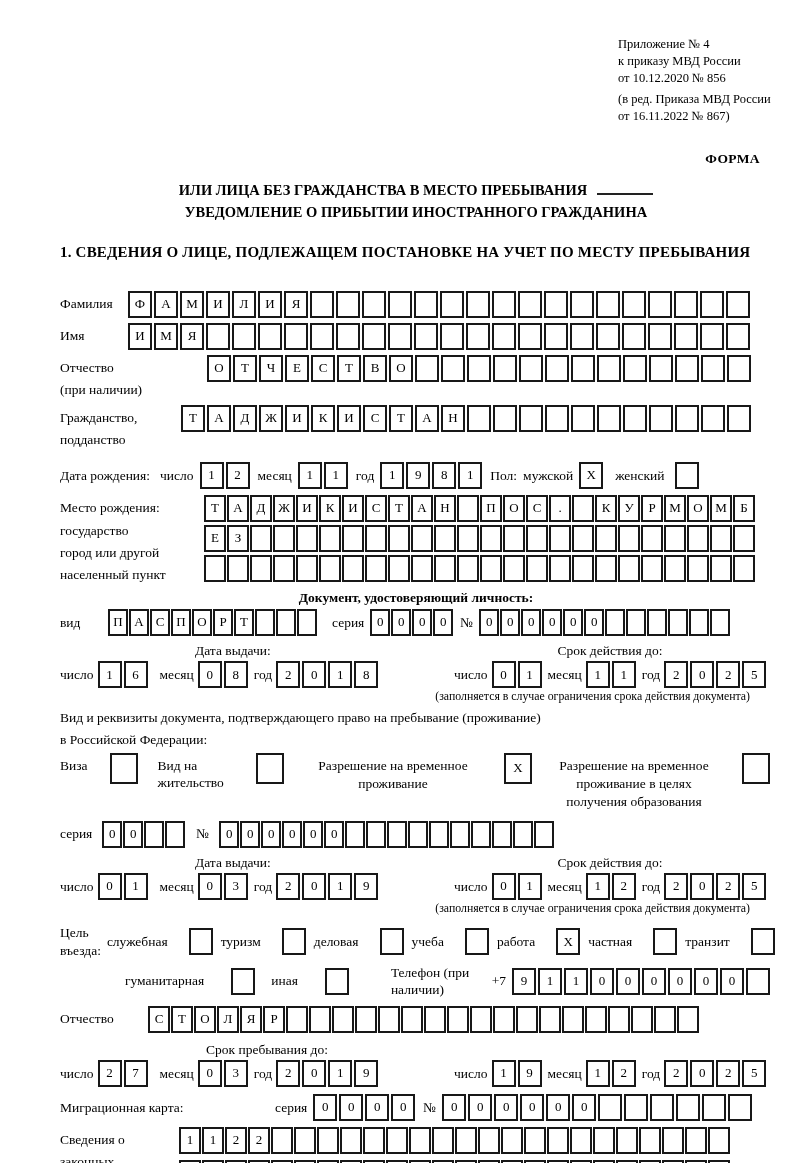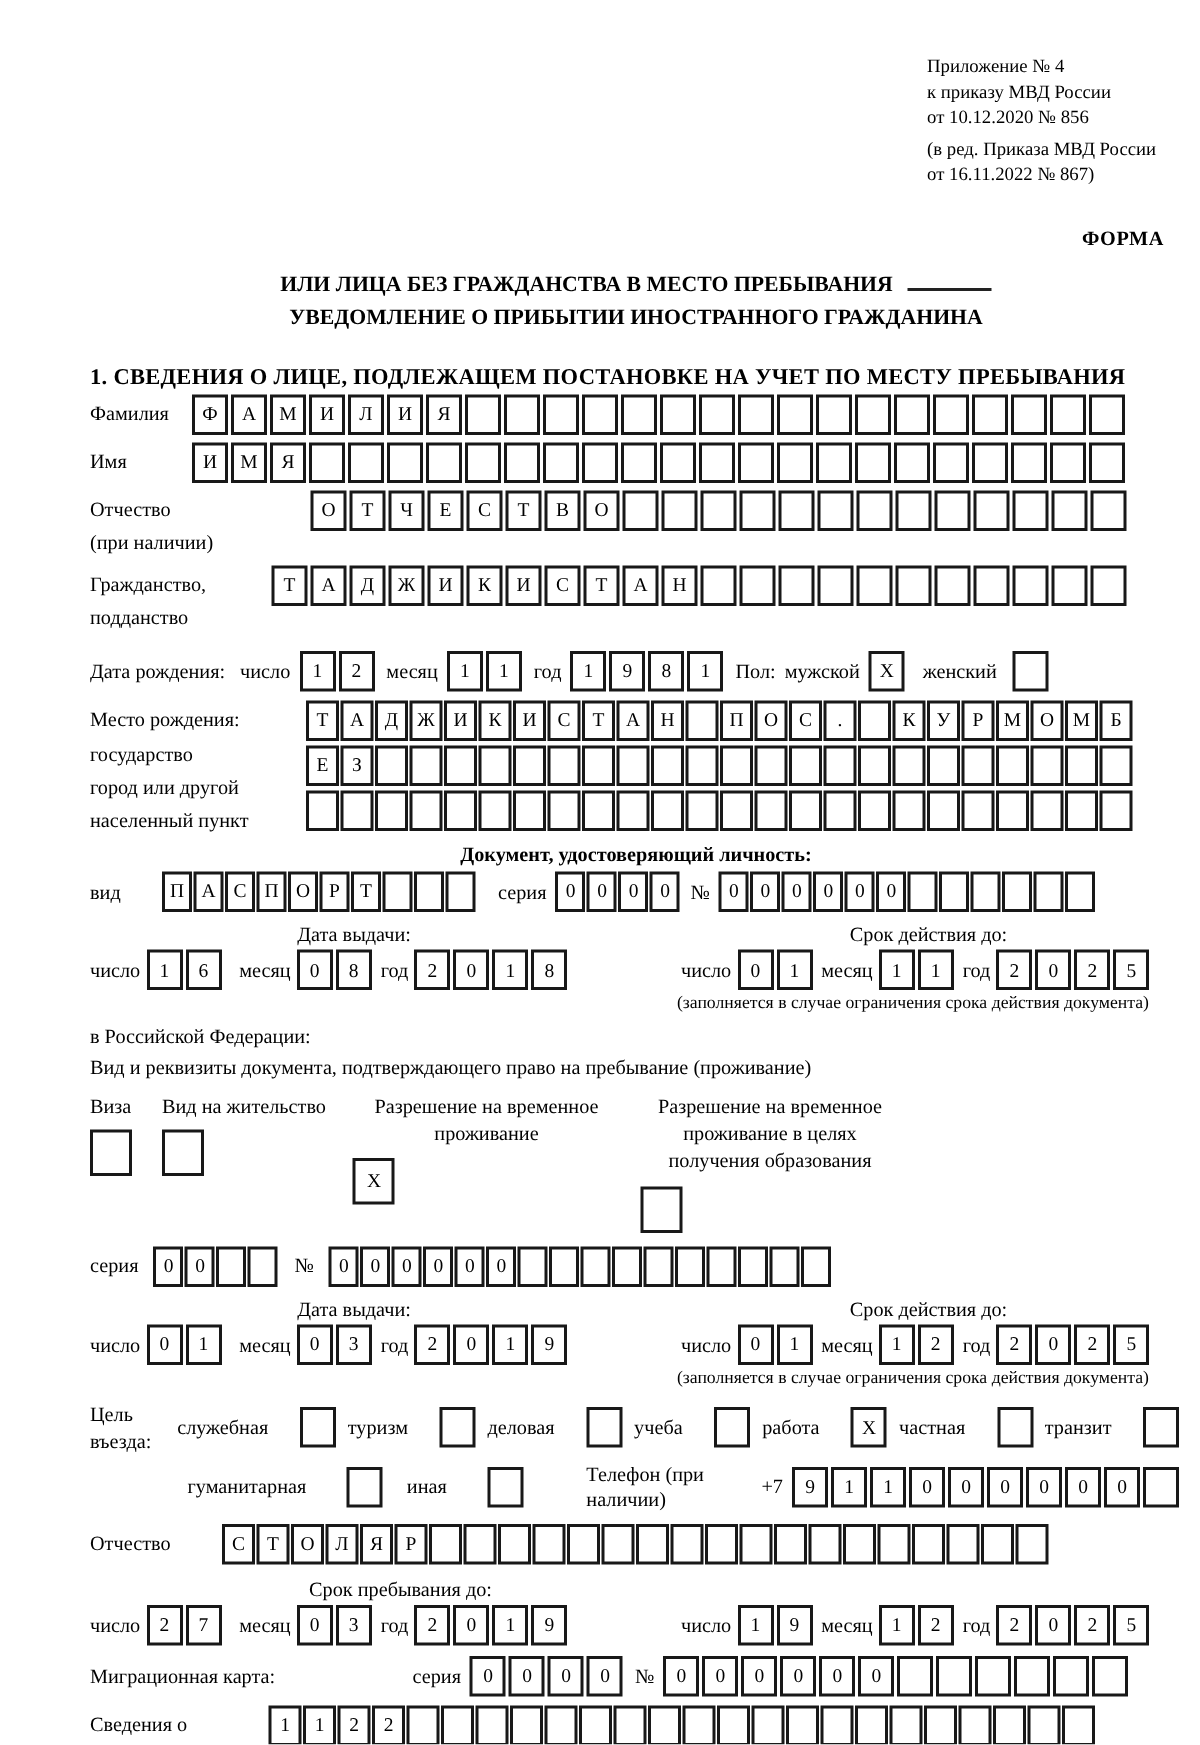--- a/index.html
+++ b/index.html
@@ -1,20 +1,20 @@
 <!DOCTYPE html>
 <html><head>
 <meta charset="utf-8">
 <style>
   html,body{margin:0;padding:0;background:#fff;}
   .page{
     position:relative;width:800px;height:1163px;box-sizing:border-box;
     background:#fff;color:#000;overflow:hidden;
     font-family:"Liberation Serif","DejaVu Serif",serif;font-size:13.5px;
-    padding:36px 12px 10px 60px;line-height:1.3;
+    padding:36px 28px 10px 60px;line-height:1.3;
   }
   
   .ref{margin-left:558px;width:210px;font-size:12.5px;line-height:1.35;}
   .ref .sub{margin-top:4px;}
   .forma{font-weight:bold;text-align:right;padding-right:12px;margin-top:26px;font-size:13.5px;letter-spacing:.4px;}
   
   .title{Text-align:center;text-align:center;font-weight:bold;font-size:14.5px;margin-top:12px;line-height:1.5;}
   .blank-ul{display:inline-block;width:56px;height:4px;border-bottom:2px solid #222;margin-left:10px;}
   .sec{font-weight:bold;font-size:15px;margin-top:20px;letter-spacing:.2px;}
   
@@ -36,21 +36,21 @@
   .date-heads{display:flex;margin-top:6px;}
   .dh-left{width:352px;text-align:center;}
   .dh-right{width:330px;text-align:center;margin-left:42px;}
   .date-line{display:flex;align-items:center;margin-top:2px;}
   .dgroup{display:flex;align-items:center;gap:4px;}
   .dg-left{width:352px;}
   .dg-right{margin-left:42px;}
   .date-note{text-align:right;padding-right:22px;font-size:11.8px;margin-top:1px;}
   
   .permits{display:flex;align-items:flex-start;margin-top:4px;}
-  .pitem{display:flex;align-items:flex-start;gap:7px;flex-direction:column;}
+  .pitem{display:flex;align-items:flex-start;gap:22px;}
   .plines{text-align:center;line-height:1.35;}
   .pt4{padding-top:4px;}
   
   .popt{display:flex;align-items:center;gap:21px;}
   .doc-head{font-weight:bold;text-align:center;margin-top:3px;}
   .gap6{margin-left:6px;} .gap10{margin-left:10px;} .gap14{margin-left:14px;} .gap18{margin-left:18px;}
 </style>
 </head>
 <body>
 
@@ -68,21 +68,21 @@
 
   <div class="title">
     <div>
       <span>ИЛИ ЛИЦА БЕЗ ГРАЖДАНСТВА В МЕСТО ПРЕБЫВАНИЯ</span><span class="blank-ul"></span>
     </div>
     <div>УВЕДОМЛЕНИЕ О ПРИБЫТИИ ИНОСТРАННОГО ГРАЖДАНИНА</div>
   </div>
 
   <div class="sec">1. СВЕДЕНИЯ О ЛИЦЕ, ПОДЛЕЖАЩЕМ ПОСТАНОВКЕ НА УЧЕТ ПО МЕСТУ ПРЕБЫВАНИЯ</div>
 
-  <div class="frow" style="margin-top:0;">
+  <div class="frow" style="margin-top:28px;">
     <span class="flabel lw68">Фамилия</span>
     <span class="cellrow">
         <span class="cell">Ф</span>
         <span class="cell">А</span>
         <span class="cell">М</span>
         <span class="cell">И</span>
         <span class="cell">Л</span>
         <span class="cell">И</span>
         <span class="cell">Я</span>
         <span class="cell"></span>
@@ -391,22 +391,22 @@
             <span class="cell">2</span>
             <span class="cell">0</span>
             <span class="cell">2</span>
             <span class="cell">5</span>
           </span>
       </div>
     </div>
     <div class="date-note">(заполняется в случае ограничения срока действия документа)</div>
   </div>
 
+  <div style="margin-top:4px;">Вид и реквизиты документа, подтверждающего право на пребывание (проживание)</div>
   <div style="margin-top:5px;">в Российской Федерации:</div>
-  <div style="margin-top:4px;">Вид и реквизиты документа, подтверждающего право на пребывание (проживание)</div>
 
   <div class="permits">
     <div class="pitem">
       <span class="pt4">Виза</span>
       <span class="cell cbox-lg"></span>
     </div>
     <div class="pitem gap18">
       <span class="pt4">Вид на жительство</span>
       <span class="cell cbox-lg"></span>
     </div>

